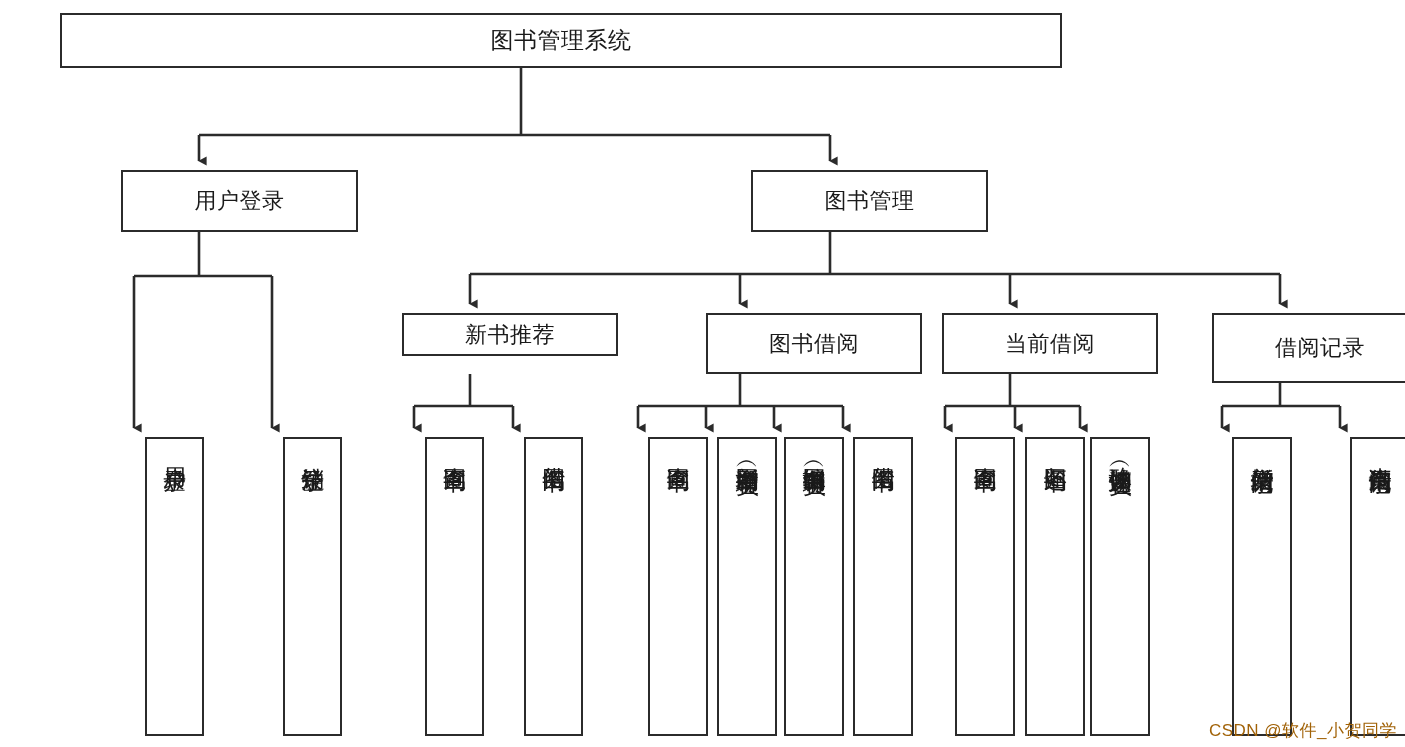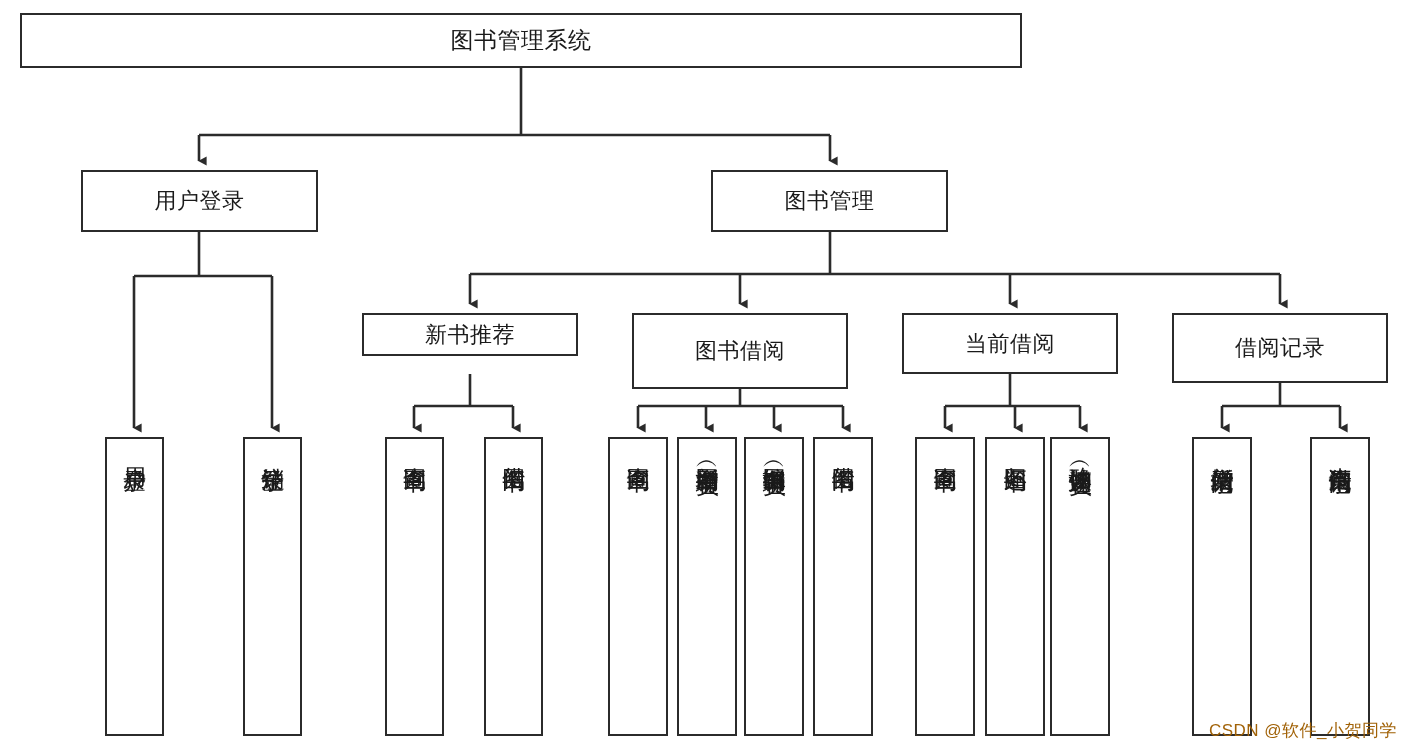--- a/index.html
+++ b/index.html
@@ -29,20 +29,21 @@
   .node {
     position: absolute;
     box-sizing: border-box;
     background: #ffffff;
     border: 2px solid #2b2b2b;
     display: flex;
     align-items: center;
     justify-content: center;
     color: #1a1a1a;
     z-index: 2;
+    margin-left: 40px;
   }
   .node-label {
     text-align: center;
     line-height: 1.18;
     white-space: nowrap;
   }
   
   .node.horiz .node-label {
     font-size: 22px;
     letter-spacing: 0.5px;
@@ -140,21 +141,21 @@
   </div>
 
   <div class="node horiz" style="left:711px; top:170px; width:237px; height:62px;">
     <span class="node-label">图书管理</span>
   </div>
 
   <div class="node horiz" style="left:362px; top:313px; width:216px; height:43px;">
     <span class="node-label">新书推荐</span>
   </div>
 
-  <div class="node horiz" style="left:632px; top:313px; width:216px; height:76px;">
+  <div class="node horiz" style="left:666px; top:313px; width:216px; height:61px;">
     <span class="node-label">图书借阅</span>
   </div>
 
   <div class="node horiz" style="left:902px; top:313px; width:216px; height:61px;justify-content:center;">
     <span class="node-label">当前借阅</span>
   </div>
 
   <div class="node horiz" style="left:1172px; top:313px; width:216px; height:70px;">
     <span class="node-label">借阅记录</span>
   </div>

